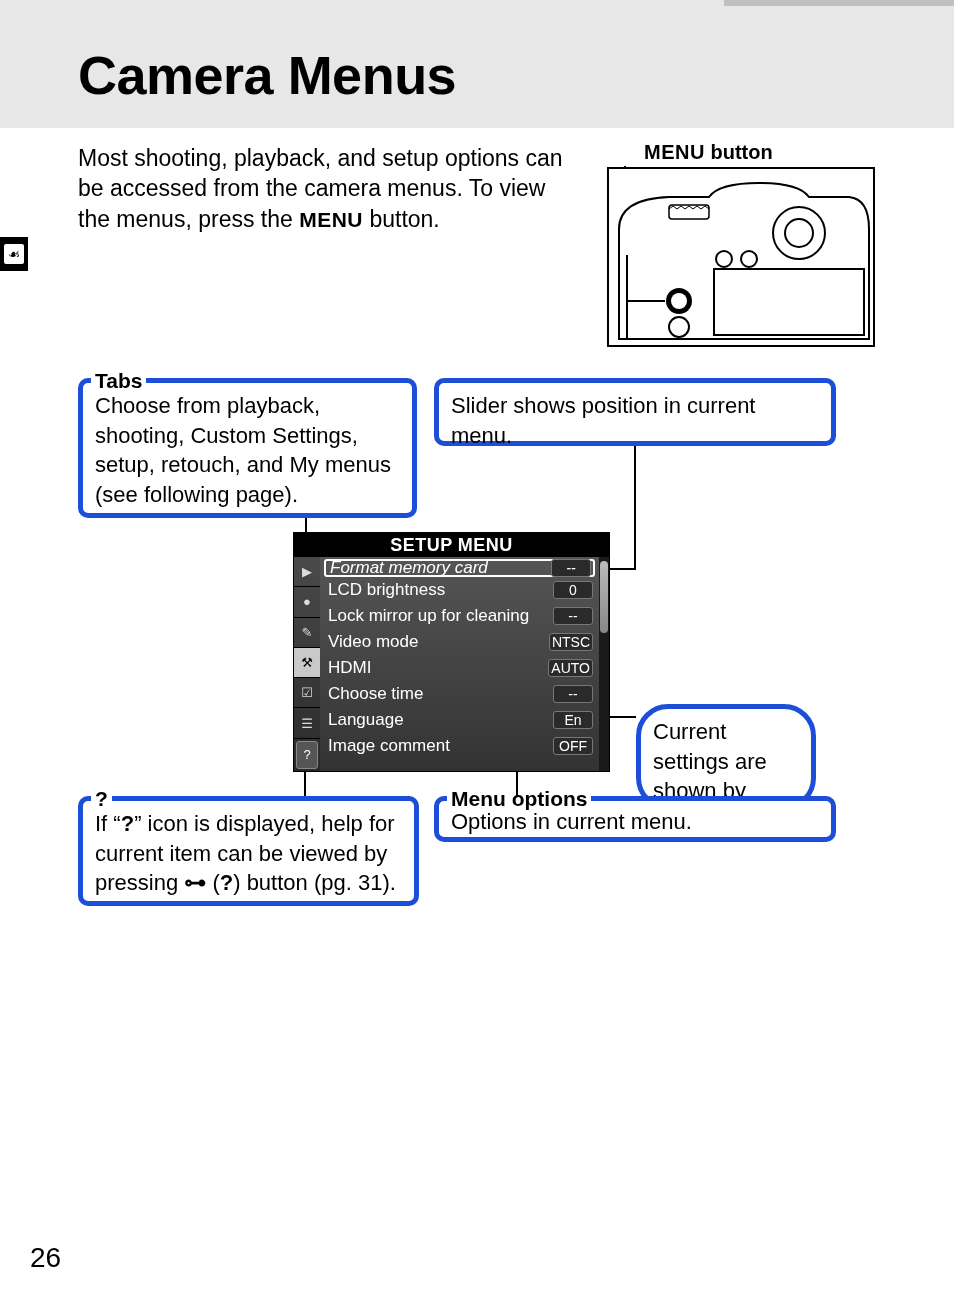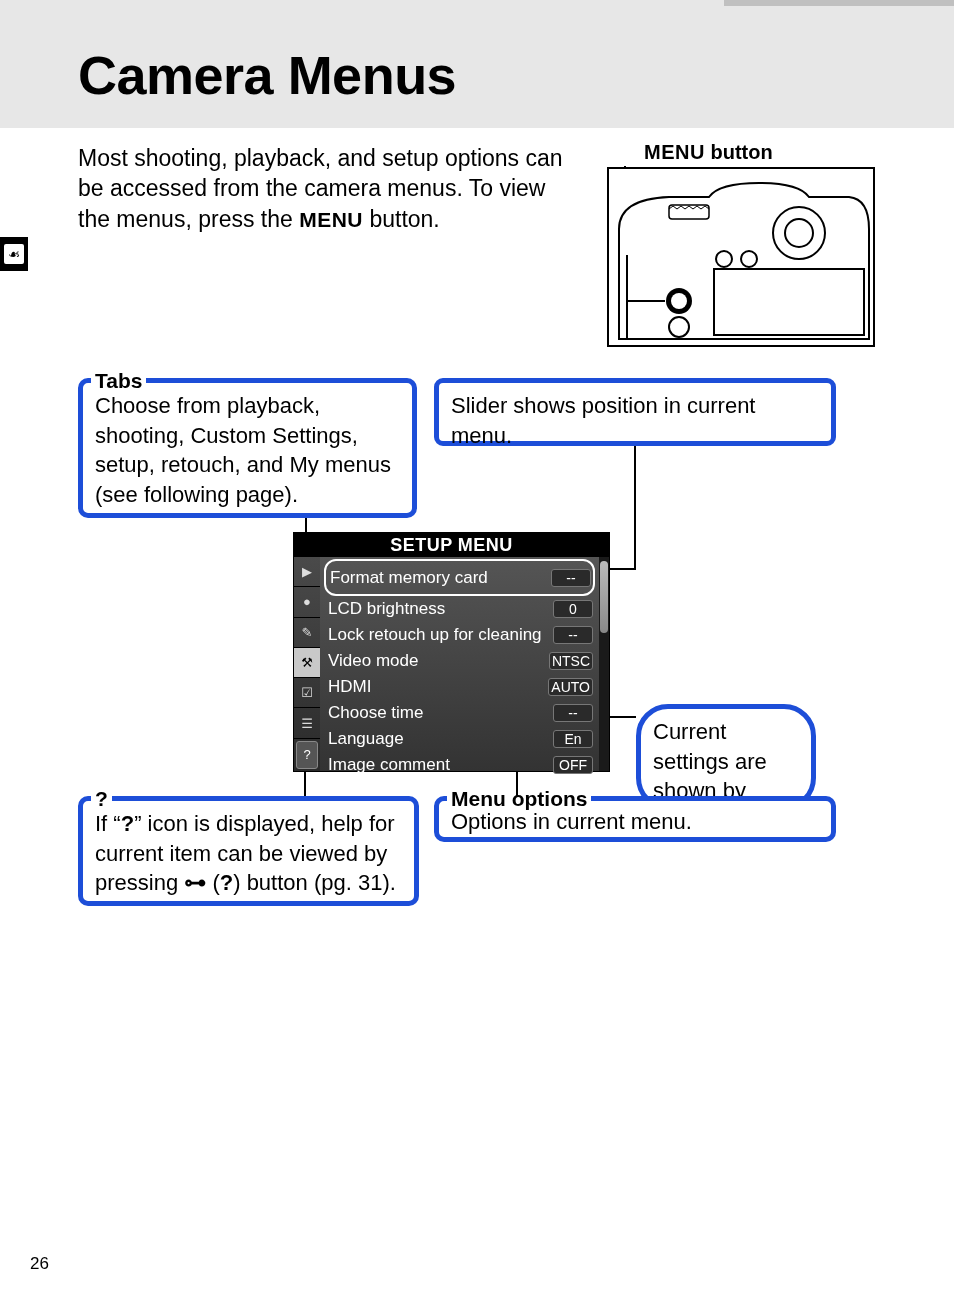--- a/index.html
+++ b/index.html
@@ -14,41 +14,41 @@
   .menu-caption .menu-word { font-size: 20px; }
   .menu-caption b { font-weight: 700; }
   .cam-fig { position: absolute; left: 607px; top: 167px; width: 268px; height: 180px; border: 2px solid #000; background: #fff; }
   .cam-svg { position: absolute; inset: 0; }
   .side-tab { position: absolute; left: 0; top: 237px; width: 28px; height: 34px; background: #000; display: flex; align-items: center; justify-content: center; }
   .side-tab-inner { width: 20px; height: 20px; background: #fff; border-radius: 2px; display:flex; align-items:center; justify-content:center; font-size:14px; }
   .annot-box { position: absolute; border: 5px solid #1d4ed8; border-radius: 10px; background: #fff; }
   .annot-label { position: absolute; background: #fff; font-weight: 700; font-size: 21px; padding: 0 4px; top: -14px; left: 8px; }
   .annot-text { font-size: 22px; line-height: 1.35; padding: 8px 12px 10px 12px; }
   #box-tabs { left: 78px; top: 378px; width: 339px; height: 140px; }
-  #box-slider { left: 434px; top: 378px; width: 402px; height: 68px; border-radius: 9px; }
+  #box-slider { left: 434px; top: 378px; width: 402px; height: 68px; }
   #box-settings { left: 636px; top: 704px; width: 180px; height: 106px; border-radius: 32px; }
   #box-help { left: 78px; top: 796px; width: 341px; height: 110px; }
   #box-options { left: 434px; top: 796px; width: 402px; height: 46px; }
   .key-icon { display:inline-block; font-weight:700; }
   .conn-line { position: absolute; background: #000; }
   
   .lcd { position: absolute; left: 293px; top: 532px; width: 317px; height: 240px; background: #000; border: 1px solid #000; }
   .lcd-title { color: #fff; text-align: center; font-family: "Arial Narrow", Arial, sans-serif; font-weight: 600; font-size: 18px; padding: 2px 12px; letter-spacing: 0.5px; }
   .lcd-body { position: absolute; left: 0; top: 24px; right: 0; bottom: 0; display: flex; }
   .lcd-tabs { width: 26px; background: linear-gradient(#4a4a4a,#2a2a2a); display:flex; flex-direction:column; }
   .lcd-tab { flex: 1; display:flex; align-items:center; justify-content:center; color:#ddd; font-size:13px; border-bottom:1px solid #000; }
   .lcd-tab.sel { background: #c9c9c9; color:#000; }
   .lcd-tab.help { background:#555; color:#fff; border:1px solid #888; border-radius:3px; margin:2px; flex:0.9;}
   .lcd-list { flex: 1; background: linear-gradient(#555,#333); position:relative; padding: 2px 4px 2px 4px; }
   .lcd-row { display:flex; align-items:center; color:#fff; font-family:"Arial Narrow",Arial,sans-serif; font-size:17px; height: 26px; padding: 0 2px 0 4px; }
   .lcd-row .rv { margin-left:auto; min-width:40px; text-align:center; background:#2a2a2a; border:1px solid #777; border-radius:3px; font-size:14px; padding:0 2px; color:#fff;}
-  .lcd-row.sel { border:2px solid #fff; border-radius:12px; height:37px; }
+  .lcd-row.sel { border:2px solid #fff; border-radius:3px; height:18px;font-style:italic; }
   .lcd-scroll { width: 10px; background:#1a1a1a; position:relative; }
   .lcd-thumb { position:absolute; left:1px; right:1px; top:4px; height:72px; background:linear-gradient(#bbb,#888); border-radius:4px; }
-  .page-num { position:absolute; left:30px; bottom:40px; font-size:17px; }
+  .page-num { position:absolute; left:30px; bottom:40px; font-size:28px; }
   svg { overflow: visible; }
 </style>
 </head>
 <body>
 <div class="page">
 
 <div class="top-grey"></div>
 <div class="top-grey-right"></div>
 
 <h1 class="page-title">Camera Menus</h1>
@@ -137,21 +137,21 @@
     <div class="lcd-list" id="lcd-list">
           <div class="lcd-row sel">
             <span>Format memory card</span>
             <span class="rv">--</span>
           </div>
           <div class="lcd-row">
             <span>LCD brightness</span>
             <span class="rv">0</span>
           </div>
           <div class="lcd-row">
-            <span>Lock retouch up for cleaning</span>
+            <span>Lock mirror up for cleaning</span>
             <span class="rv">--</span>
           </div>
           <div class="lcd-row">
             <span>Video mode</span>
             <span class="rv">NTSC</span>
           </div>
           <div class="lcd-row">
             <span>HDMI</span>
             <span class="rv">AUTO</span>
           </div>

